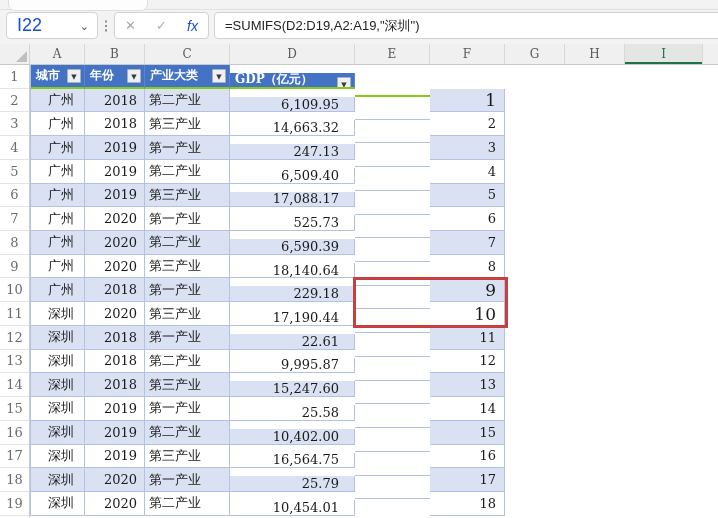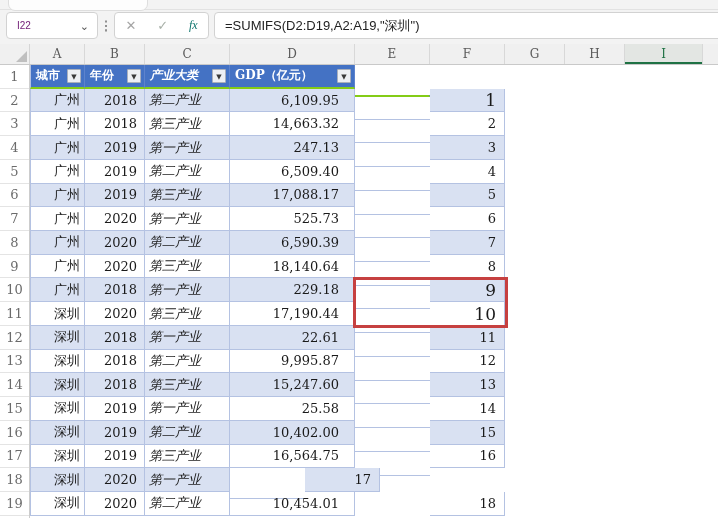--- a/index.html
+++ b/index.html
@@ -7,30 +7,30 @@
        font-family:"Liberation Sans",sans-serif;}
 
   
   .topbar{position:absolute;left:0;top:0;width:718px;height:44px;background:#f3f3f3;}
   .top-hairline{position:absolute;left:0;top:9px;width:718px;height:1px;background:#e2e2e2;}
   .ghost{position:absolute;left:8px;top:-5px;width:138px;height:14px;background:#fdfdfd;
          border:1px solid #dedede;border-radius:0 0 7px 7px;}
   .namebox{position:absolute;left:6px;top:12px;width:92px;height:27px;background:#fff;
            border:1px solid #d2d2d2;border-radius:4px;box-sizing:border-box;
            display:flex;align-items:center;}
-  .namebox .ref{padding-left:10px;font-size:10px;color:#701a75;flex:1;}
+  .namebox .ref{padding-left:10px;font-size:18px;color:#1d4ed8;flex:1;}
   .namebox .chev{color:#555;font-size:11px;padding-right:8px;line-height:10px;}
   .dots{position:absolute;left:100px;top:12px;width:12px;height:27px;color:#8a8a8a;
         font-size:13px;display:flex;align-items:center;justify-content:center;font-weight:bold;}
   .fbtns{position:absolute;left:114px;top:12px;width:95px;height:27px;background:#fff;
          border:1px solid #d2d2d2;border-radius:4px;box-sizing:border-box;
          display:flex;align-items:center;justify-content:space-around;}
   .fbtns .x{color:#a5a5a5;font-size:13px;}
   .fbtns .ok{color:#a8b0a8;font-size:13px;}
-  .fbtns .fx{color:#0f766e;font-size:12px;font-style:italic;font-family:Liberation Serif, serif;}
+  .fbtns .fx{color:#1d4ed8;font-size:14px;font-style:italic;font-family:Liberation Sans, sans-serif;}
   .formulabox{position:absolute;left:214px;top:12px;width:510px;height:27px;background:#fff;
               border:1px solid #d2d2d2;border-radius:4px 0 0 4px;box-sizing:border-box;
               display:flex;align-items:center;}
   .formulabox .ftext{padding-left:10px;font-size:13px;color:#222;white-space:nowrap;}
 
   
   .colheaders{position:absolute;left:0;top:44px;width:718px;height:21px;background:#f0f0f0;
               border-bottom:1px solid #c9c9c9;box-sizing:border-box;display:flex;}
   .corner{width:30px;height:100%;position:relative;border-right:1px solid #d5d5d5;box-sizing:border-box;}
   .corner .tri{position:absolute;right:2px;bottom:2px;width:0;height:0;
@@ -46,24 +46,24 @@
   .rowhdr .rn{height:23.72px;box-sizing:border-box;border-bottom:1px solid #e4e4e4;
               display:flex;align-items:center;justify-content:center;
               font-family:"DejaVu Serif",serif;font-size:13px;color:#6b6b6b;}
   .tbl{width:475px;}
   .trow{display:flex;height:23.72px;box-sizing:border-box;}
   .cell{box-sizing:border-box;border-right:1px solid #b4c2e2;border-bottom:1px solid #b4c2e2;
         font-family:"DejaVu Serif",serif;font-size:13px;color:#1a1a1a;
         display:flex;align-items:center;overflow:hidden;white-space:nowrap;}
   .trow .cell:first-child{border-left:1px solid #b4c2e2;}
   .band .cell{background:#d9e1f2;}
-  .c0{width:55px;padding-left:23px;}
+  .c0{width:55px;padding-left:17px;}
   .c1{width:60px;justify-content:flex-end;padding-right:7px;}
-  .c2{width:85px;padding-left:4px;font-style:italic;}
-  .c3{width:125px;justify-content:flex-end;padding-right:15px;}
+  .c2{width:85px;padding-left:4px;}
+  .c3{width:125px;justify-content:flex-end;padding-right:15px;margin-top:8px;}
   .c4{width:75px;justify-content:flex-end;padding-right:15px;margin-top:30px;}
   .c5{width:75px;justify-content:flex-end;padding-right:8px;}
   .cell.big{font-size:17px;}
 
   
   .thead .cell{background:#4472c4;color:#fff;font-weight:bold;font-size:12px;
                border-right:1px solid #5d83cd;border-bottom:2px solid #84cc16;position:relative;
                padding-left:5px;justify-content:flex-start;}
   .fbtn{position:absolute;right:3px;top:4px;width:14px;height:14px;background:#eef0f4;
         border:1px solid #aab0bc;box-sizing:border-box;display:flex;align-items:center;
@@ -285,20 +285,21 @@
           <div class="cell c1">2019</div>
           <div class="cell c2">第三产业</div>
           <div class="cell c3">16,564.75</div>
           <div class="cell c4">15</div>
           <div class="cell c5">16</div>
         </div>
         <div class="trow band">
           <div class="cell c0">深圳</div>
           <div class="cell c1">2020</div>
           <div class="cell c2">第一产业</div>
+          <div class="cell c3">25.79</div>
           <div class="cell c4">16</div>
           <div class="cell c5">17</div>
         </div>
         <div class="trow">
           <div class="cell c0">深圳</div>
           <div class="cell c1">2020</div>
           <div class="cell c2">第二产业</div>
           <div class="cell c3">10,454.01</div>
           <div class="cell c4">17</div>
           <div class="cell c5">18</div>

